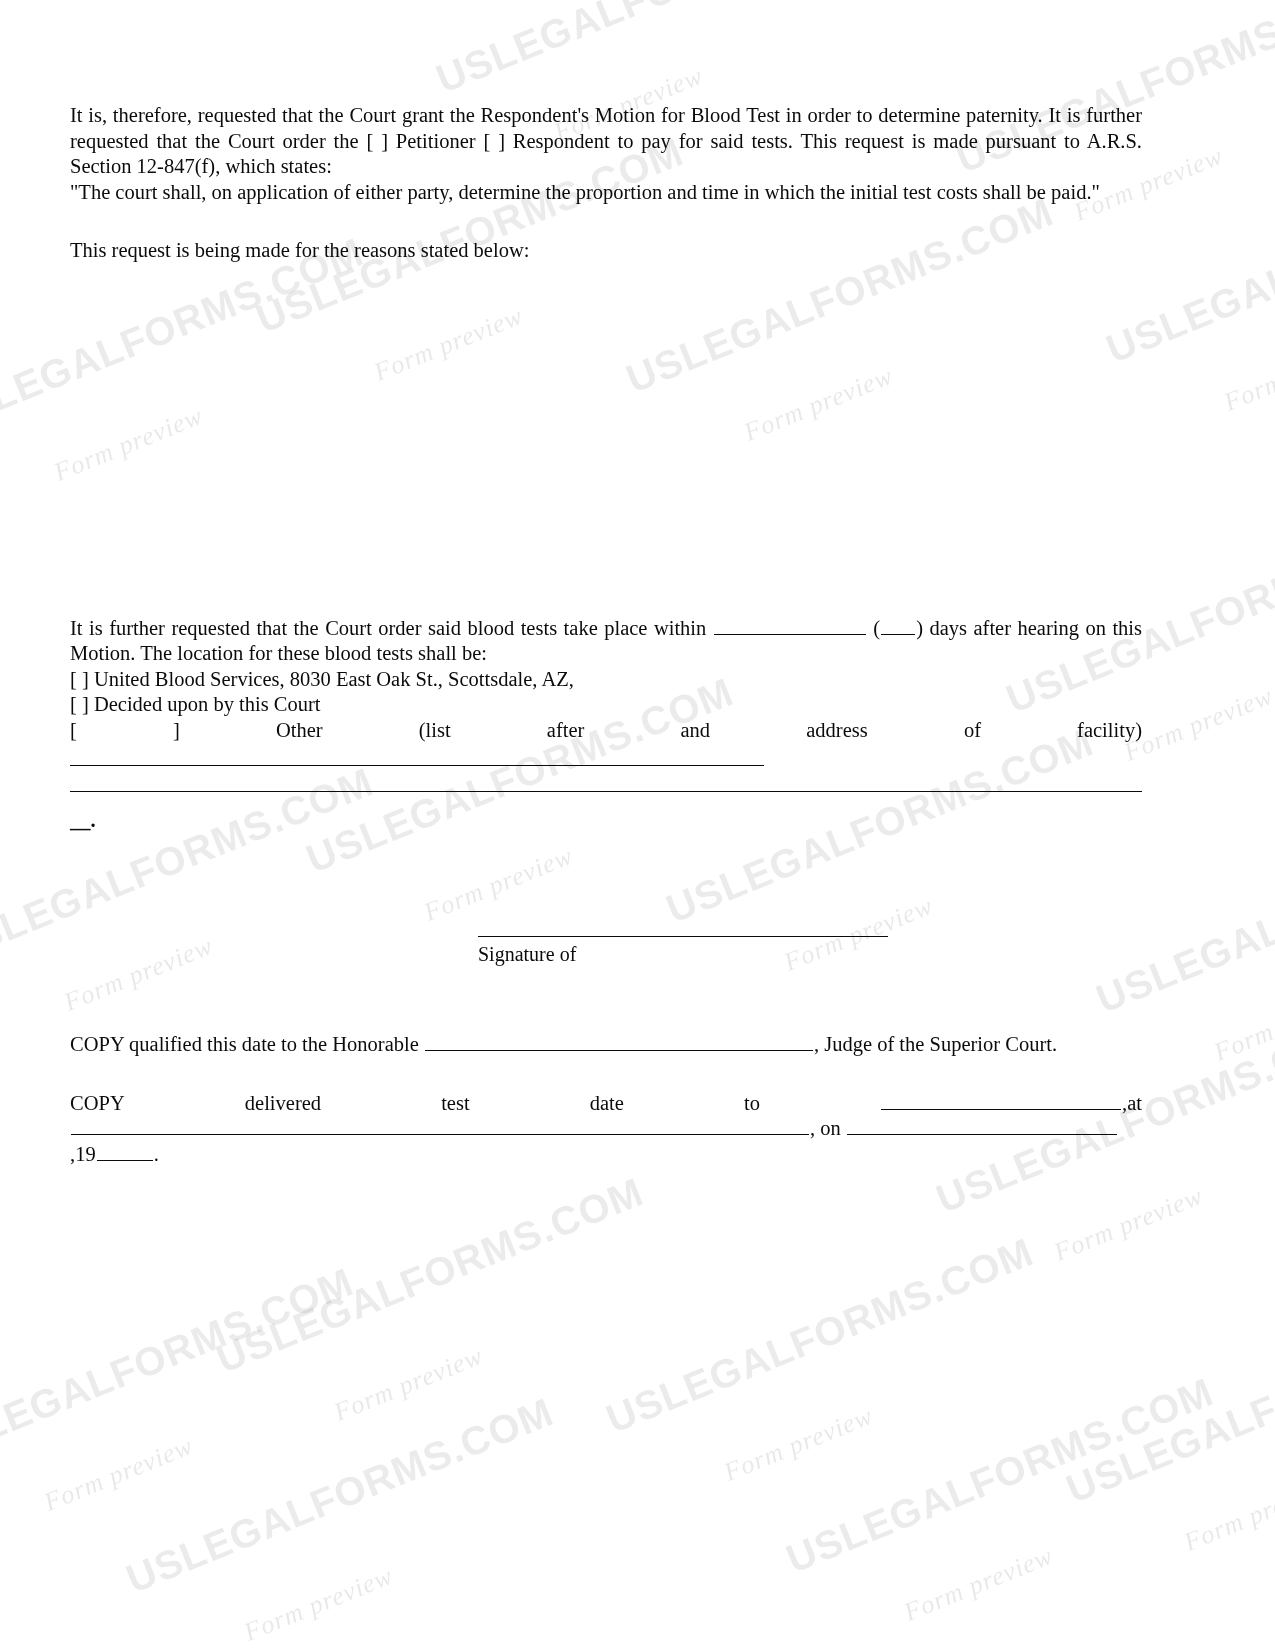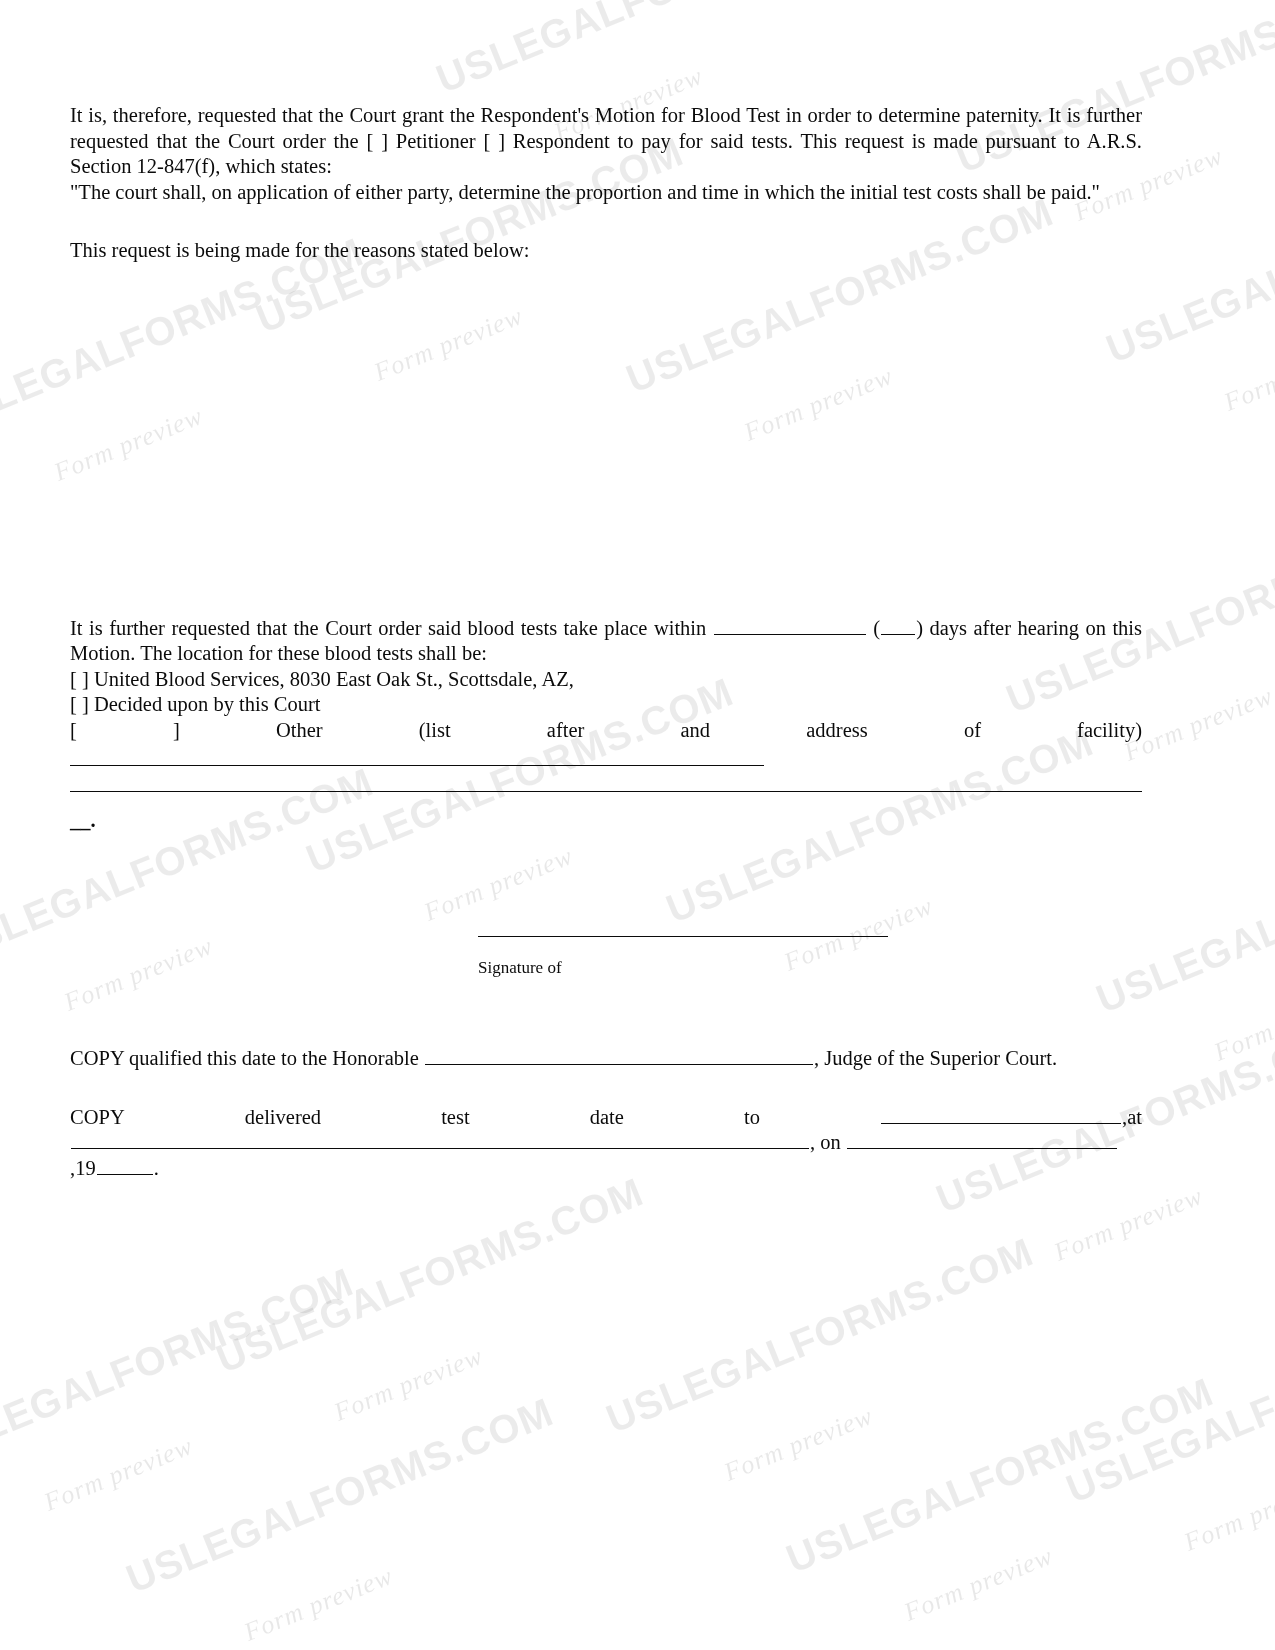--- a/index.html
+++ b/index.html
@@ -113,22 +113,22 @@
   .sig-block {
     margin-top: 47px;
     padding-left: 408px;
   }
   .sig-rule {
     width: 410px;
     border-bottom: 1.4px solid #0b0b0b;
     height: 0;
   }
   .sig-caption {
-    margin-top: 19px;
-    font-size: 17px;
+    margin-top: 5px;
+    font-size: 20px;
     line-height: 24px;
   }
 
   
   .copy-last-line {
     display: flex;
     justify-content: space-between;
     align-items: baseline;
     width: 100%;
   }

